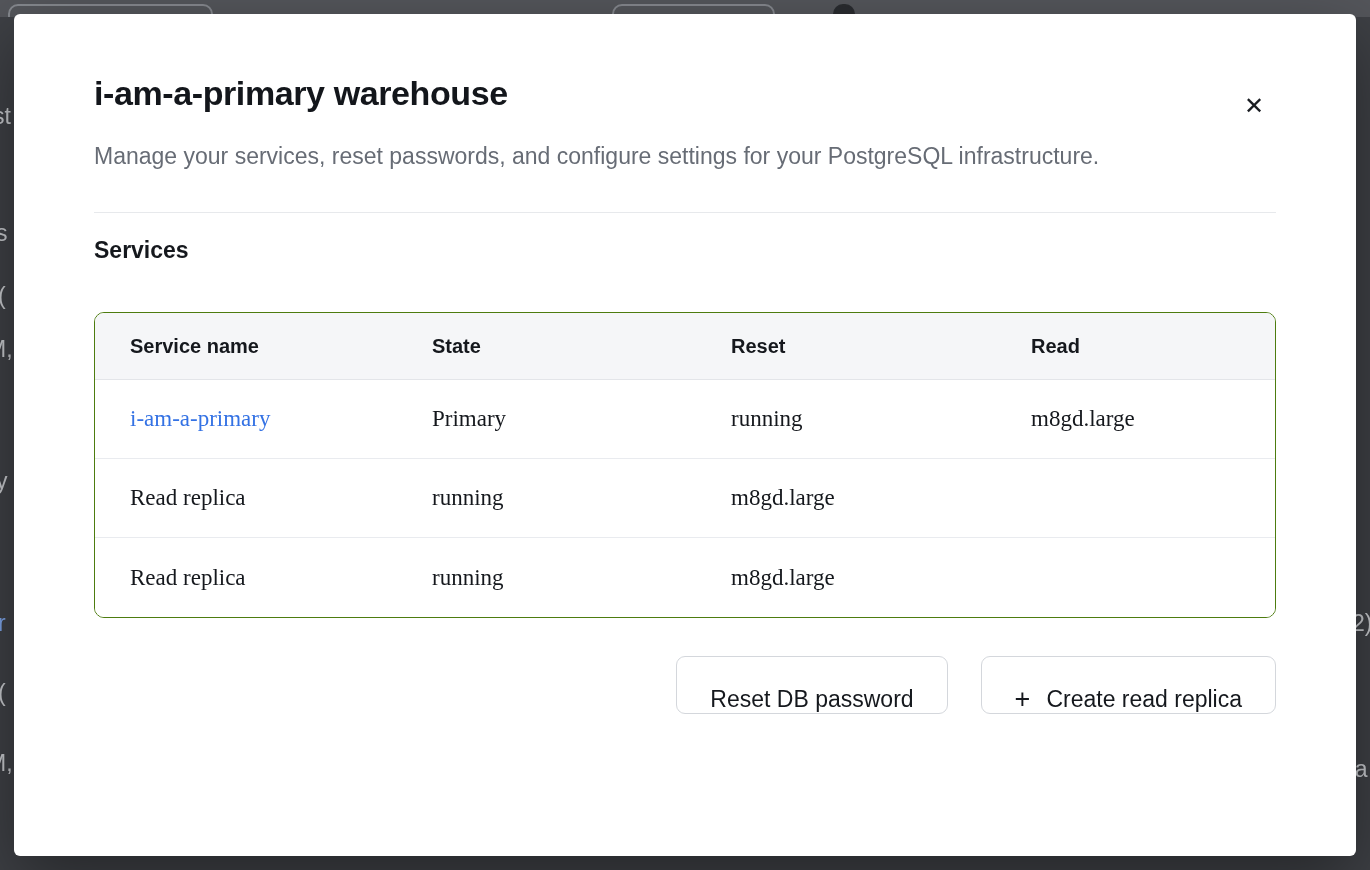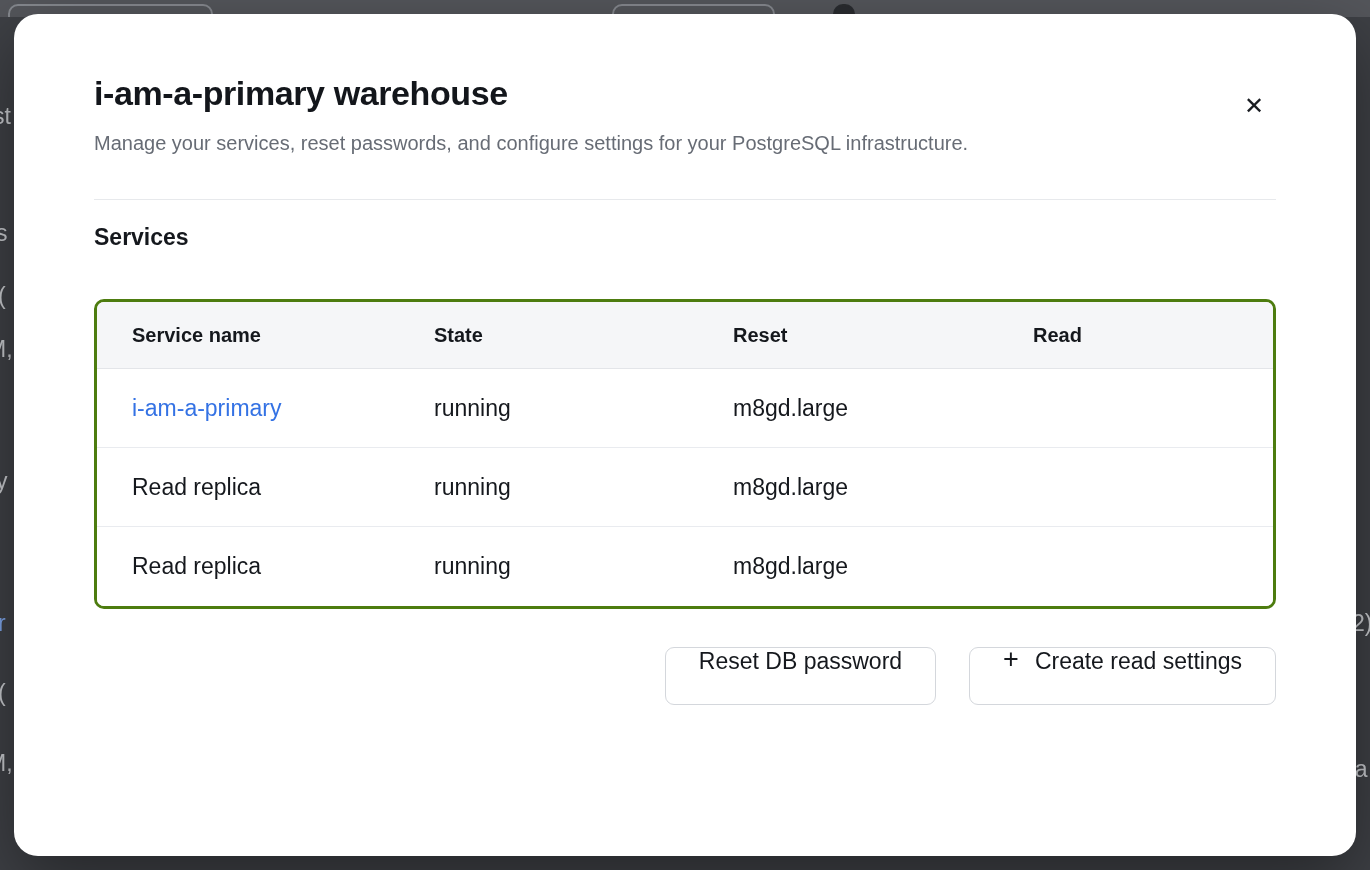--- a/index.html
+++ b/index.html
@@ -35,84 +35,85 @@
   .f6 { left: -2px;   top: 680px; }
   .f7 { left: -13px;  top: 750px; }
   .f8 { left: 1352px; top: 610px; }
   .f9 { left: 1347px; top: 756px; }
 
   
   .modal {
     position: absolute; left: 14px; top: 14px;
     width: 1342px; height: 842px;
     background: #ffffff;
-    border-radius: 24px;
+    border-radius: 6px;
     box-shadow: 0 24px 70px rgba(0,0,0,0.40);
     padding: 58px 80px 0 80px;
   }
   .modal-title {
     font-size: 34px; font-weight: 700; letter-spacing: -0.4px; color: #13161b;
     line-height: 42px;
   }
   .close-btn {
     position: absolute; top: 72px; right: 82px;
     width: 40px; height: 40px;
     background: none; border: none; padding: 0;
     font-size: 24px; color: #1a1d22; cursor: pointer;
     font-family: inherit; line-height: 40px; text-align: center;
   }
   .modal-desc {
-    margin-top: 8px;
-    font-size: 20px; line-height: 43px; color: #676c75;
+    margin-top: 21px;
+    font-size: 23px; line-height: 43px; color: #676c75;
     max-width: 1140px;
   }
   .divider { margin-top: 34px; border-top: 1px solid #e7e9ec; }
 
   .services-heading { margin-top: 24px; font-size: 23px; font-weight: 700; color: #15181d; }
 
   .table {
     margin-top: 48px;
-    border: 3px solid #4d7c0f;
+    border: 1px solid #4d7c0f;
     border-radius: 10px;
     overflow: hidden;
   }
   .trow {
     display: grid;
     grid-template-columns: 302px 299px 300px 1fr;
     align-items: center;
     padding-left: 35px;
   }
   .thead {
     background: #f5f6f8;
     height: 67px;
     font-size: 20px; font-weight: 600; color: #15181d;
     border-bottom: 1px solid #e3e5e9;
   }
   .tbody-row {
     height: 79px;
     font-size: 23px; color: #15181d;
     border-bottom: 1px solid #e9ebef;
     background: #ffffff;
+    font-family: Liberation Serif, serif;
   }
   .tbody-row:last-child { border-bottom: none; }
   .cell { white-space: nowrap; overflow: hidden; }
   .link { color: #3472e4; text-decoration: none; cursor: pointer; }
 
   .footer {
     display: flex; justify-content: flex-end; align-items: center;
     gap: 33px; margin-top: 38px;
   }
   .btn {
     height: 58px;
     border: 1px solid #d4d7dc;
     border-radius: 9px;
     background: #ffffff;
     font-size: 23px; color: #15181d;
     padding: 0 33px;
-    display: flex; align-items: flex-start; gap: 16px;
+    display: flex; align-items: flex-end; gap: 16px;
     font-family: inherit;
     cursor: pointer;
   }
   .plus { font-size: 27px; font-weight: 400; color: #15181d; line-height: 1; margin-top: -2px; }
 </style>
 </head>
 <body>
 
 <div class="backdrop">
   <div class="top-strip">
@@ -149,20 +150,21 @@
   <div class="table">
     <div class="trow thead">
       <div class="cell">Service name</div>
       <div class="cell">State</div>
       <div class="cell">Reset</div>
       <div class="cell">Read</div>
     </div>
 
     <div class="trow tbody-row">
       <div class="cell"><a class="link">i-am-a-primary</a></div>
+      <div class="cell">Primary</div>
       <div class="cell">running</div>
       <div class="cell">m8gd.large</div>
     </div>
 
     <div class="trow tbody-row">
       <div class="cell">Read replica</div>
       <div class="cell">running</div>
       <div class="cell">m8gd.large</div>
     </div>
 
@@ -172,17 +174,17 @@
       <div class="cell">m8gd.large</div>
     </div>
   </div>
 
   <div class="footer">
     <button class="btn">
       <span>Reset DB password</span>
     </button>
     <button class="btn">
       <span class="plus">+</span>
-      <span>Create read settings</span>
+      <span>Create read replica</span>
     </button>
   </div>
 
 </div>
 
 </body></html>

